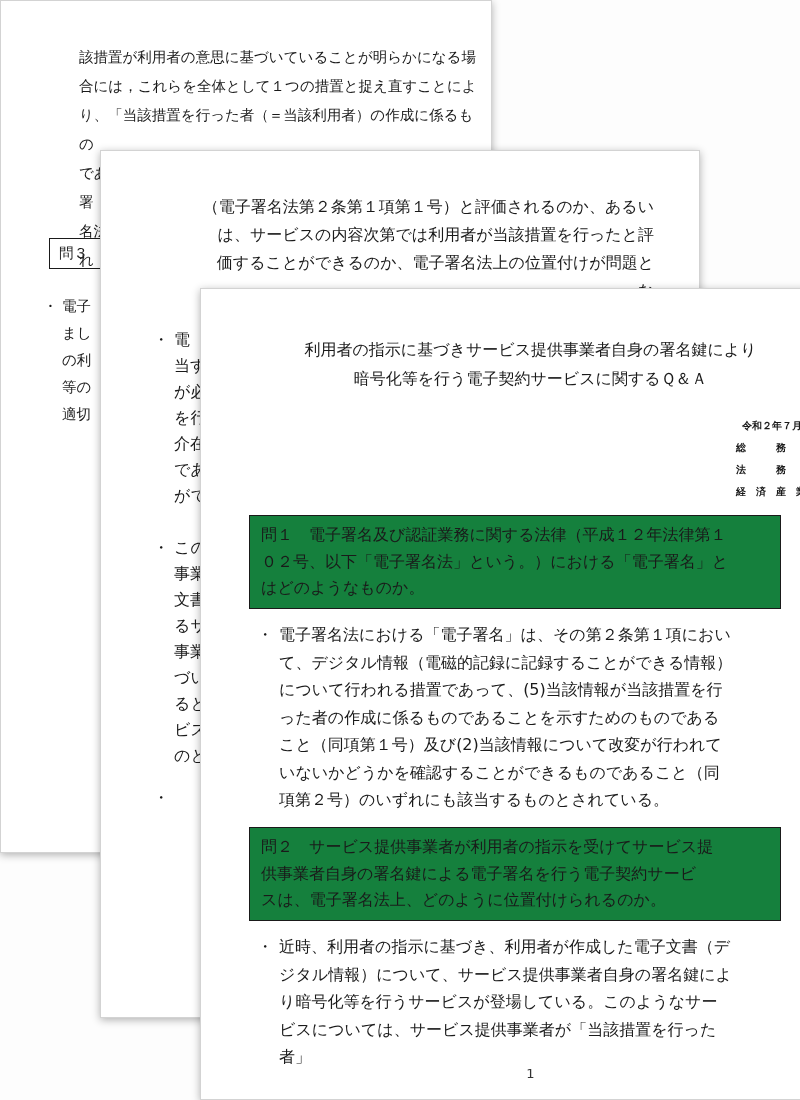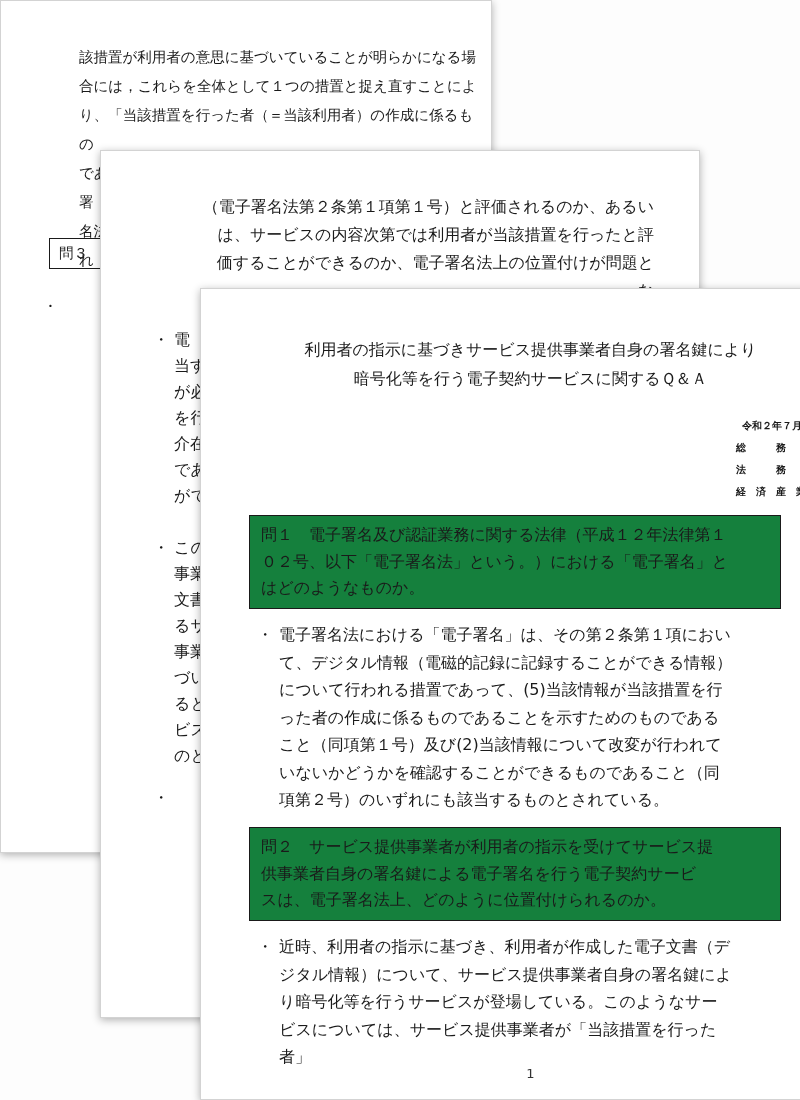--- a/index.html
+++ b/index.html
@@ -78,20 +78,25 @@
 であることを示すためのものであること」という要件（電子署
 名法
 れ</div>
 
     <div class="abs q3box">
       <span>問３</span>
     </div>
 
     <div class="bullet p1-bullet">
       <span class="marker">・</span>
+      <div class="btxt">電子
+まし
+の利
+等の
+適切</div>
     </div>
   </section>
 
   <section class="page page2">
     <div class="abs txt p2-para">（電子署名法第２条第１項第１号）と評価されるのか、あるい
 は、サービスの内容次第では利用者が当該措置を行ったと評
 価することができるのか、電子署名法上の位置付けが問題と
 な</div>
 
     <div class="bullet p2-b1">

